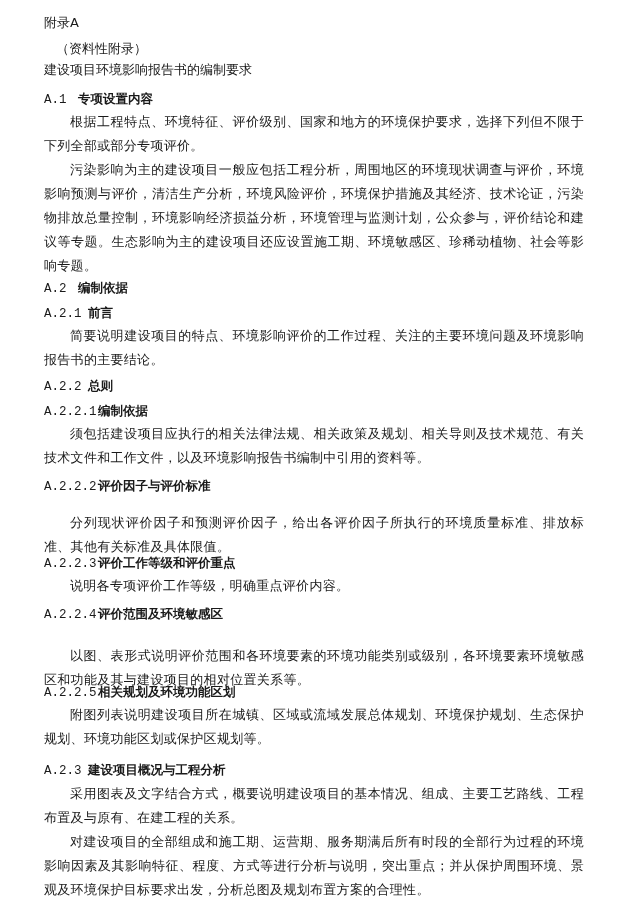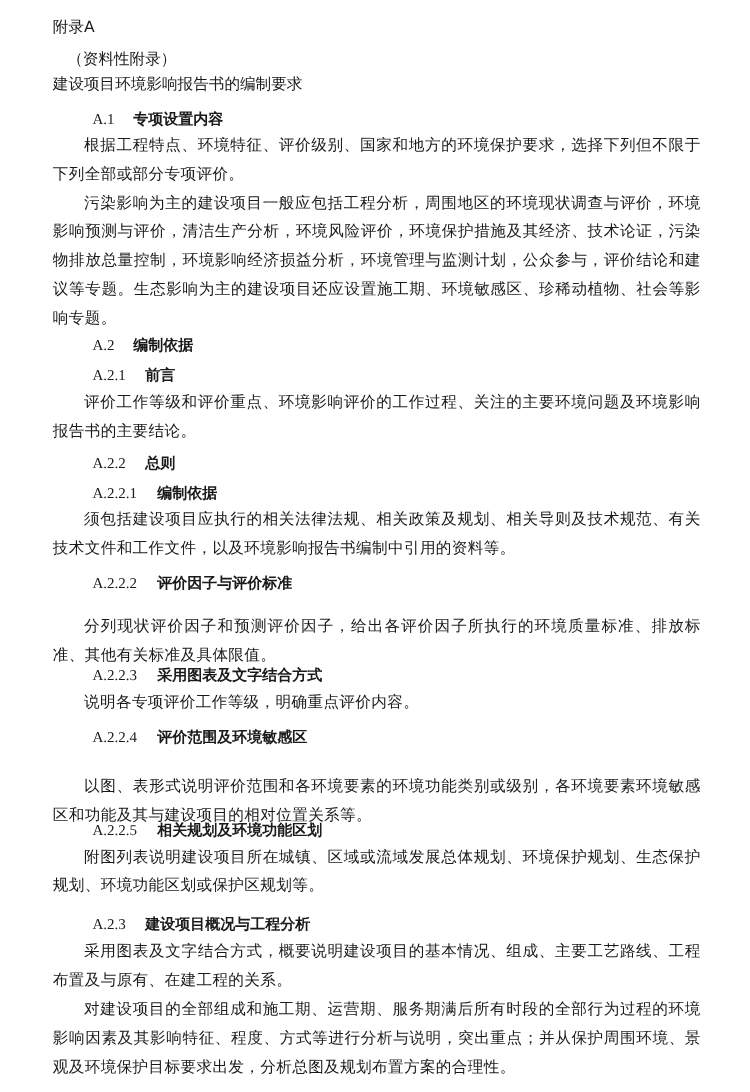--- a/index.html
+++ b/index.html
@@ -4,21 +4,21 @@
 <style>
   html, body { margin: 0; padding: 0; background: #ffffff; }
   body { width: 625px; height: 910px; overflow: hidden; position: relative; color: #1a1a1a;
          font-family: "DejaVu Serif", "Liberation Serif", serif; }
   .page { position: absolute; left: 44px; top: 0; width: 540px; }
   .center { text-align: left; font-size: 13px; font-family: "DejaVu Sans", "Liberation Sans", sans-serif; }
   .t1 { position: absolute; top: 14px; left: 0; width: 540px; }
   .t2 { position: absolute; top: 40px; left: 12px; width: 540px; font-family: "DejaVu Serif", serif; }
   .t3 { position: absolute; top: 61px; left: 0; width: 540px; font-weight: normal; }
   .h { position: absolute; left: 0; font-size: 12.5px; font-family: "DejaVu Sans", "Liberation Sans", sans-serif; white-space: nowrap; }
-  .h .num { font-family: Liberation Serif, serif; display: inline-block; margin-left: 33px; }
+  .h .num { font-family: Liberation Mono, monospace; display: inline-block; }
   .h .ttl { font-weight: bold; }
   .p { position: absolute; left: 0; width: 540px; font-size: 13px; line-height: 24px; text-indent: 26px; text-align: justify; text-align-last: left; letter-spacing: 0.3px; }
 </style>
 </head>
 <body>
 
 <div class="page">
   <div class="center t1">附录A</div>
   <div class="center t2">（资料性附录）</div>
   <div class="center t3">建设项目环境影响报告书的编制要求</div>
@@ -28,37 +28,37 @@
   </div>
   <div class="p" style="top:110px">根据工程特点、环境特征、评价级别、国家和地方的环境保护要求，选择下列但不限于下列全部或部分专项评价。</div>
   <div class="p" style="top:158px">污染影响为主的建设项目一般应包括工程分析，周围地区的环境现状调查与评价，环境影响预测与评价，清洁生产分析，环境风险评价，环境保护措施及其经济、技术论证，污染物排放总量控制，环境影响经济损益分析，环境管理与监测计划，公众参与，评价结论和建议等专题。生态影响为主的建设项目还应设置施工期、环境敏感区、珍稀动植物、社会等影响专题。</div>
 
   <div class="h" style="top:280px">
     <span class="num" style="width:34px">A.2</span><span class="ttl">编制依据</span>
   </div>
   <div class="h" style="top:305px">
     <span class="num" style="width:44px">A.2.1</span><span class="ttl">前言</span>
   </div>
-  <div class="p" style="top:324px">评价工作等级和评价重点、环境影响评价的工作过程、关注的主要环境问题及环境影响报告书的主要结论。</div>
+  <div class="p" style="top:324px">简要说明建设项目的特点、环境影响评价的工作过程、关注的主要环境问题及环境影响报告书的主要结论。</div>
 
   <div class="h" style="top:378px">
     <span class="num" style="width:44px">A.2.2</span><span class="ttl">总则</span>
   </div>
   <div class="h" style="top:403px">
     <span class="num" style="width:54px">A.2.2.1</span><span class="ttl">编制依据</span>
   </div>
   <div class="p" style="top:422px">须包括建设项目应执行的相关法律法规、相关政策及规划、相关导则及技术规范、有关技术文件和工作文件，以及环境影响报告书编制中引用的资料等。</div>
 
   <div class="h" style="top:478px">
     <span class="num" style="width:54px">A.2.2.2</span><span class="ttl">评价因子与评价标准</span>
   </div>
   <div class="p" style="top:511px">分列现状评价因子和预测评价因子，给出各评价因子所执行的环境质量标准、排放标准、其他有关标准及具体限值。</div>
 
   <div class="h" style="top:555px">
-    <span class="num" style="width:54px">A.2.2.3</span><span class="ttl">采用图表及文字结合方式</span>
+    <span class="num" style="width:54px">A.2.2.3</span><span class="ttl">评价工作等级和评价重点</span>
   </div>
   <div class="p" style="top:574px">说明各专项评价工作等级，明确重点评价内容。</div>
 
   <div class="h" style="top:606px">
     <span class="num" style="width:54px">A.2.2.4</span><span class="ttl">评价范围及环境敏感区</span>
   </div>
   <div class="p" style="top:644px">以图、表形式说明评价范围和各环境要素的环境功能类别或级别，各环境要素环境敏感区和功能及其与建设项目的相对位置关系等。</div>
 
   <div class="h" style="top:684px">
     <span class="num" style="width:54px">A.2.2.5</span><span class="ttl">相关规划及环境功能区划</span>

